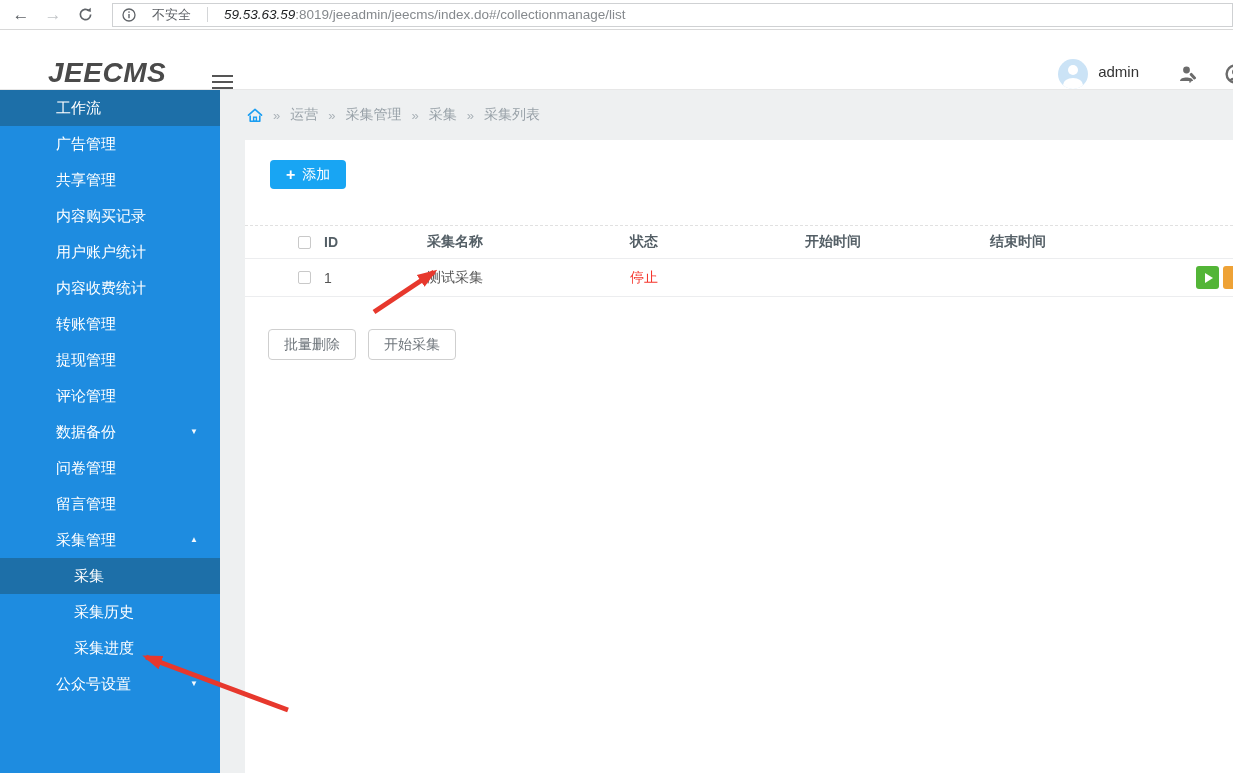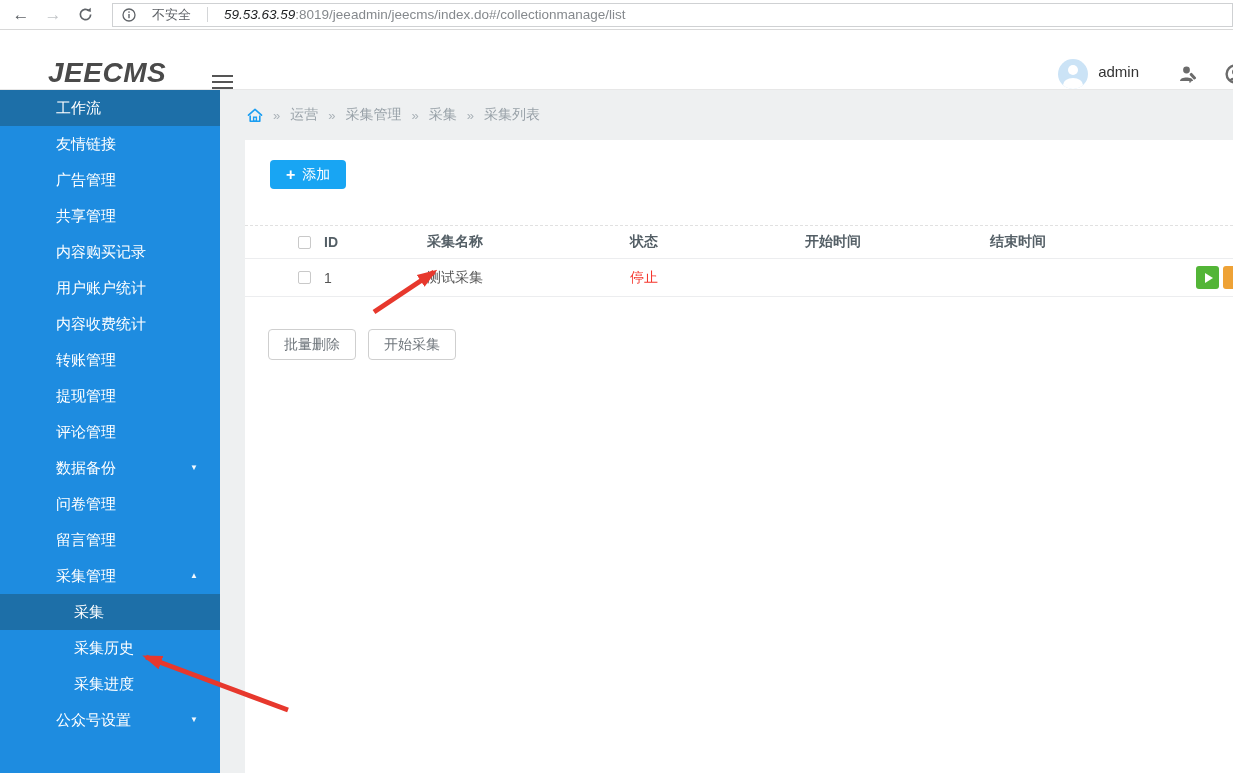--- a/index.html
+++ b/index.html
@@ -149,21 +149,20 @@
           <circle cx="11" cy="8" r="3" fill="#6b6b6b"></circle>
           <path d="M5.5 16.5c0-3.8 11-3.8 11 0z" fill="#6b6b6b"></path>
         </svg>
     </span>
   </div>
 </div>
 
 <div class="layout">
   <aside class="sidebar" id="sidebar">
       <div class="side-item active"><span>工作流</span></div>
-      <div class="side-item"><span>友情链接</span></div>
       <div class="side-item"><span>广告管理</span></div>
       <div class="side-item"><span>共享管理</span></div>
       <div class="side-item"><span>内容购买记录</span></div>
       <div class="side-item"><span>用户账户统计</span></div>
       <div class="side-item"><span>内容收费统计</span></div>
       <div class="side-item"><span>转账管理</span></div>
       <div class="side-item"><span>提现管理</span></div>
       <div class="side-item"><span>评论管理</span></div>
       <div class="side-item"><span>数据备份</span><span class="caret">▼</span></div>
       <div class="side-item"><span>问卷管理</span></div>

